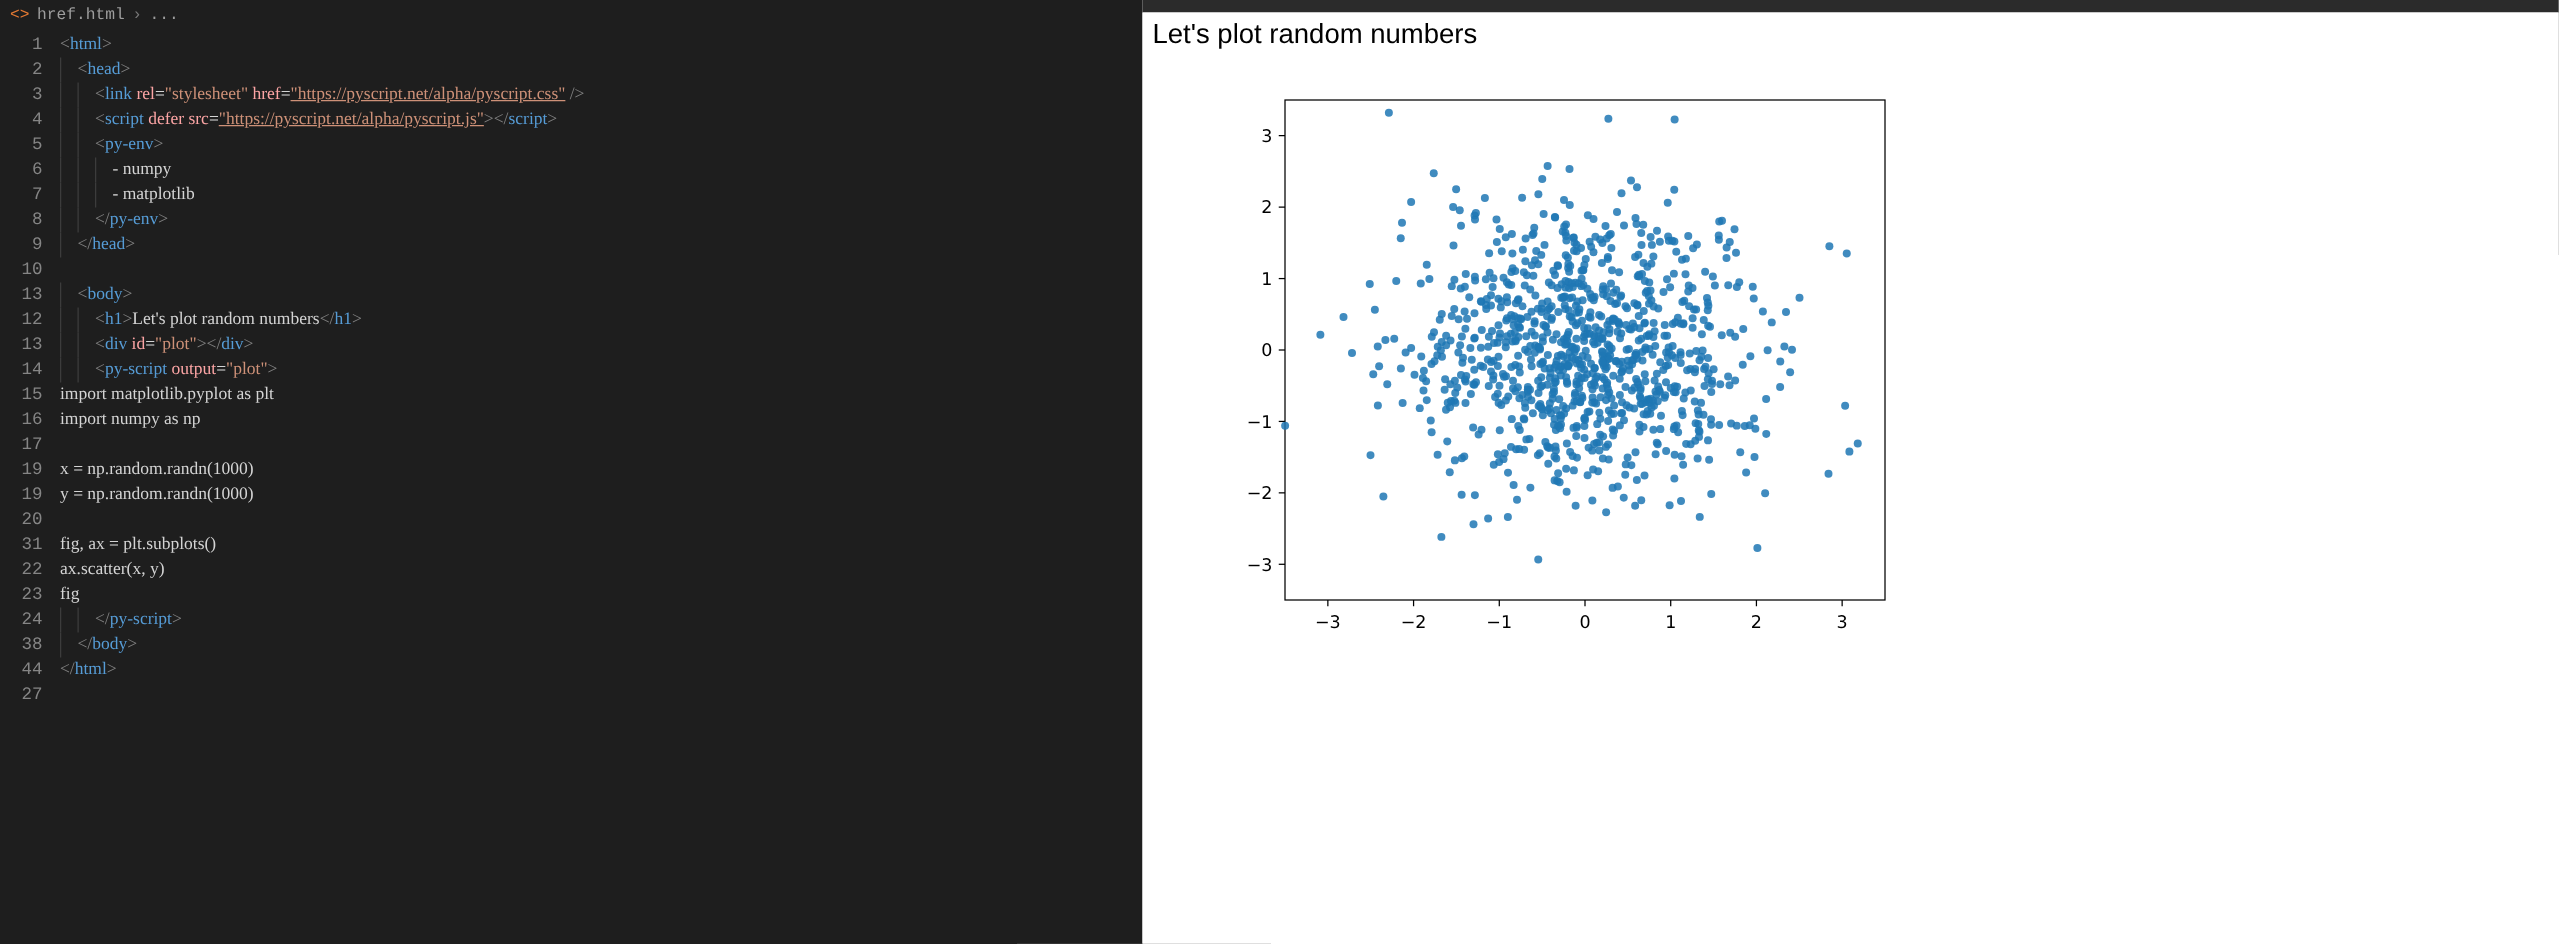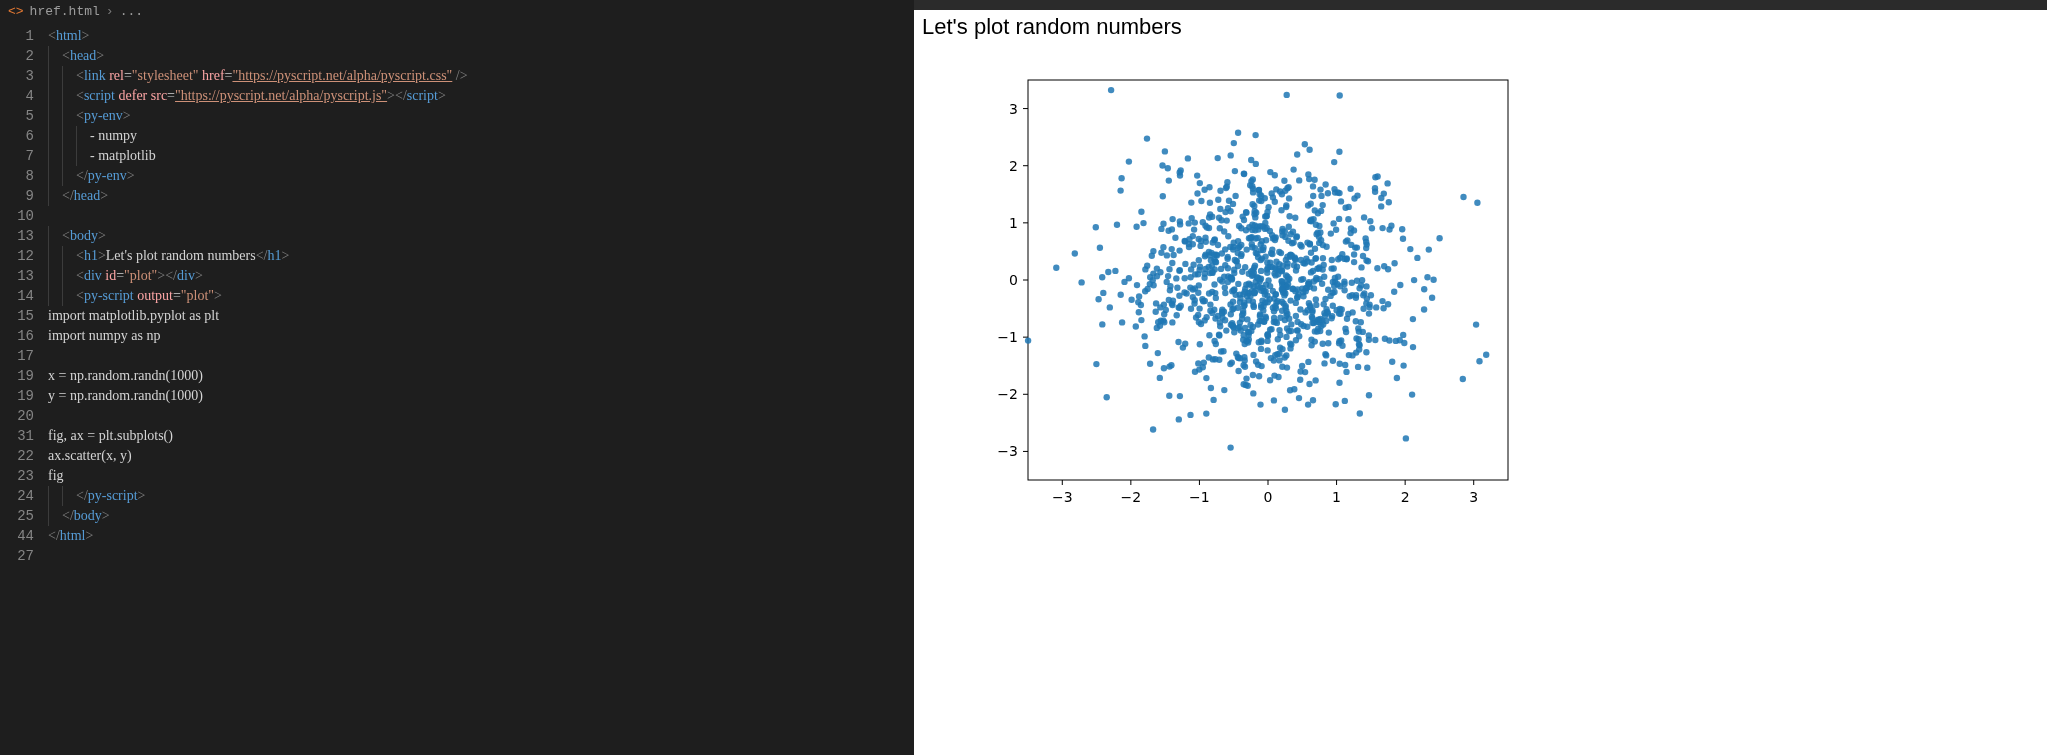--- a/index.html
+++ b/index.html
@@ -137,21 +137,21 @@
         <div>15</div>
         <div>16</div>
         <div>17</div>
         <div>19</div>
         <div>19</div>
         <div>20</div>
         <div>31</div>
         <div>22</div>
         <div>23</div>
         <div>24</div>
-        <div>25</div>
+        <div>38</div>
         <div>44</div>
         <div>27</div>
       </div>
     <div class="code" id="codebody"><div><span class="angle">&lt;</span><span class="tag">html</span><span class="angle">&gt;</span></div><div><span class="indent-guide"></span>    <span class="angle">&lt;</span><span class="tag">head</span><span class="angle">&gt;</span></div><div><span class="indent-guide"></span>    <span class="indent-guide"></span>    <span class="angle">&lt;</span><span class="tag">link</span><span class="txt"> </span><span class="attr">rel</span><span class="txt">=</span><span class="str">"stylesheet"</span><span class="txt"> </span><span class="attr">href</span><span class="txt">=</span><span class="str link">"https://pyscript.net/alpha/pyscript.css"</span><span class="txt"> </span><span class="angle">/&gt;</span></div><div><span class="indent-guide"></span>    <span class="indent-guide"></span>    <span class="angle">&lt;</span><span class="tag">script</span><span class="txt"> </span><span class="attr">defer</span><span class="txt"> </span><span class="attr">src</span><span class="txt">=</span><span class="str link">"https://pyscript.net/alpha/pyscript.js"</span><span class="angle">&gt;&lt;/</span><span class="tag">script</span><span class="angle">&gt;</span></div><div><span class="indent-guide"></span>    <span class="indent-guide"></span>    <span class="angle">&lt;</span><span class="tag">py-env</span><span class="angle">&gt;</span></div><div><span class="indent-guide"></span>    <span class="indent-guide"></span>    <span class="indent-guide"></span>    <span class="txt">- numpy</span></div><div><span class="indent-guide"></span>    <span class="indent-guide"></span>    <span class="indent-guide"></span>    <span class="txt">- matplotlib</span></div><div><span class="indent-guide"></span>    <span class="indent-guide"></span>    <span class="angle">&lt;/</span><span class="tag">py-env</span><span class="angle">&gt;</span></div><div><span class="indent-guide"></span>    <span class="angle">&lt;/</span><span class="tag">head</span><span class="angle">&gt;</span></div><div>&nbsp;</div><div><span class="indent-guide"></span>    <span class="angle">&lt;</span><span class="tag">body</span><span class="angle">&gt;</span></div><div><span class="indent-guide"></span>    <span class="indent-guide"></span>    <span class="angle">&lt;</span><span class="tag">h1</span><span class="angle">&gt;</span><span class="txt">Let's plot random numbers</span><span class="angle">&lt;/</span><span class="tag">h1</span><span class="angle">&gt;</span></div><div><span class="indent-guide"></span>    <span class="indent-guide"></span>    <span class="angle">&lt;</span><span class="tag">div</span><span class="txt"> </span><span class="attr">id</span><span class="txt">=</span><span class="str">"plot"</span><span class="angle">&gt;&lt;/</span><span class="tag">div</span><span class="angle">&gt;</span></div><div><span class="indent-guide"></span>    <span class="indent-guide"></span>    <span class="angle">&lt;</span><span class="tag">py-script</span><span class="txt"> </span><span class="attr">output</span><span class="txt">=</span><span class="str">"plot"</span><span class="angle">&gt;</span></div><div><span class="txt">import matplotlib.pyplot as plt</span></div><div><span class="txt">import numpy as np</span></div><div>&nbsp;</div><div><span class="txt">x = np.random.randn(1000)</span></div><div><span class="txt">y = np.random.randn(1000)</span></div><div>&nbsp;</div><div><span class="txt">fig, ax = plt.subplots()</span></div><div><span class="txt">ax.scatter(x, y)</span></div><div><span class="txt">fig</span></div><div><span class="indent-guide"></span>    <span class="indent-guide"></span>    <span class="angle">&lt;/</span><span class="tag">py-script</span><span class="angle">&gt;</span></div><div><span class="indent-guide"></span>    <span class="angle">&lt;/</span><span class="tag">body</span><span class="angle">&gt;</span></div><div><span class="angle">&lt;/</span><span class="tag">html</span><span class="angle">&gt;</span></div><div>&nbsp;</div></div>
   </div>
 </div>
 
 <div class="browser-pane">
   <div class="browser-topbar"></div>
   <div class="page">

